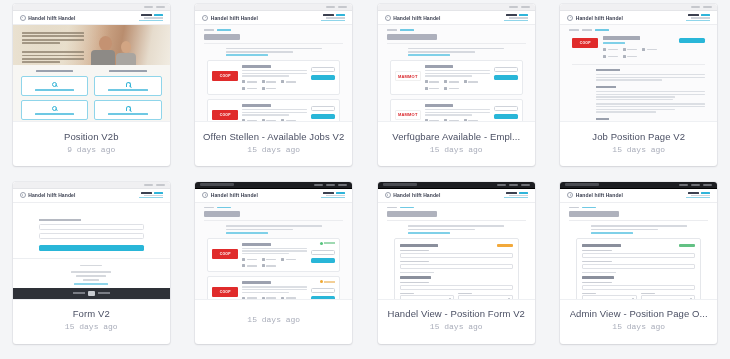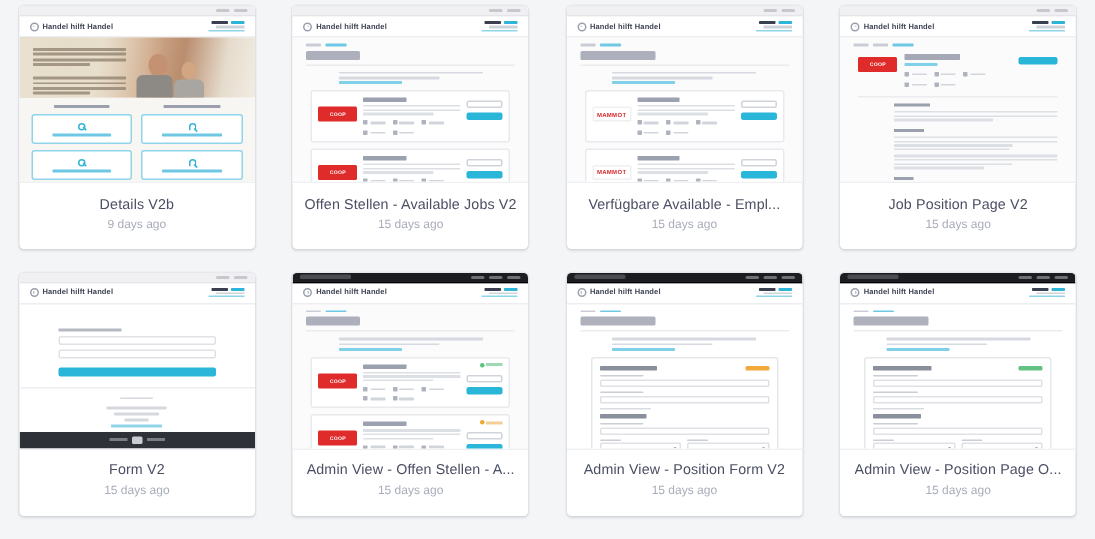--- a/index.html
+++ b/index.html
@@ -35,21 +35,21 @@
   .caption {
     flex: 1; display: flex; flex-direction: column;
     align-items: center; justify-content: center;
     gap: 3px; padding: 2px 6px 6px;
   }
   .cap-title {
     font-size: 9.5px; color: #4a4f63; letter-spacing: .1px;
     white-space: nowrap; overflow: hidden; text-overflow: ellipsis;
     max-width: 148px; text-align: center;
   }
-  .cap-time { font-size: 8px; color: #a9adba; }
+  .cap-time { font-size: 8px; color: #a9adba; font-family: Liberation Mono, monospace; }
 
   
   .mini { position: absolute; inset: 0; background: #fbfbfc; }
   .browserbar {
     height: 7px; background: #f0f0f2; border-bottom: 1px solid #e4e5e8;
     display: flex; align-items: center; justify-content: flex-end; gap: 3px; padding-right: 5px;
   }
   .browserbar.dark { background: #1c1d21; border-bottom-color: #000; justify-content: space-between; padding-left: 5px;}
   .bb-chip { width: 9px; height: 2px; background: #c6c8cd; border-radius: 1px; }
   .browserbar.dark .bb-chip { background: #6e7076; }
@@ -244,21 +244,21 @@
               </div>
               <div class="cta">
                 <span class="cta-ico person"></span>
                 <span class="cta-lbl"></span>
               </div>
             </div>
           </div>
         </div>
       </div>
       <div class="caption">
-        <div class="cap-title">Details V2b</div>
+        <div class="cap-title">Position V2b</div>
         <div class="cap-time">9 days ago</div>
       </div>
     </div>
   </div>
 
   <div class="cell">
     <div class="card">
       <div class="thumb">
         <div class="mini">
           <div class="browserbar">
@@ -757,21 +757,20 @@
               <div class="jobactions" style="padding-top:7px;">
                 <div class="btn-ghost"></div>
                 <div class="btn-cyan"></div>
               </div>
             </div>
 
           </div>
         </div>
       </div>
       <div class="caption">
-        <div class="cap-title">Admin View - Offen Stellen - A...</div>
         <div class="cap-time">15 days ago</div>
       </div>
     </div>
   </div>
 
   <div class="cell">
     <div class="card">
       <div class="thumb">
         <div class="mini" style="background:#fff;">
           <div class="browserbar dark">
@@ -834,21 +833,21 @@
               <div class="fgroup">
                   <span class="flabel"></span>
                   <span class="fsel"></span>
                 </div>
             </div>
 
           </div>
         </div>
       </div>
       <div class="caption">
-        <div class="cap-title">Admin View - Position Form V2</div>
+        <div class="cap-title">Handel View - Position Form V2</div>
         <div class="cap-time">15 days ago</div>
       </div>
     </div>
   </div>
 
   <div class="cell">
     <div class="card">
       <div class="thumb">
         <div class="mini" style="background:#fff;">
           <div class="browserbar dark">

